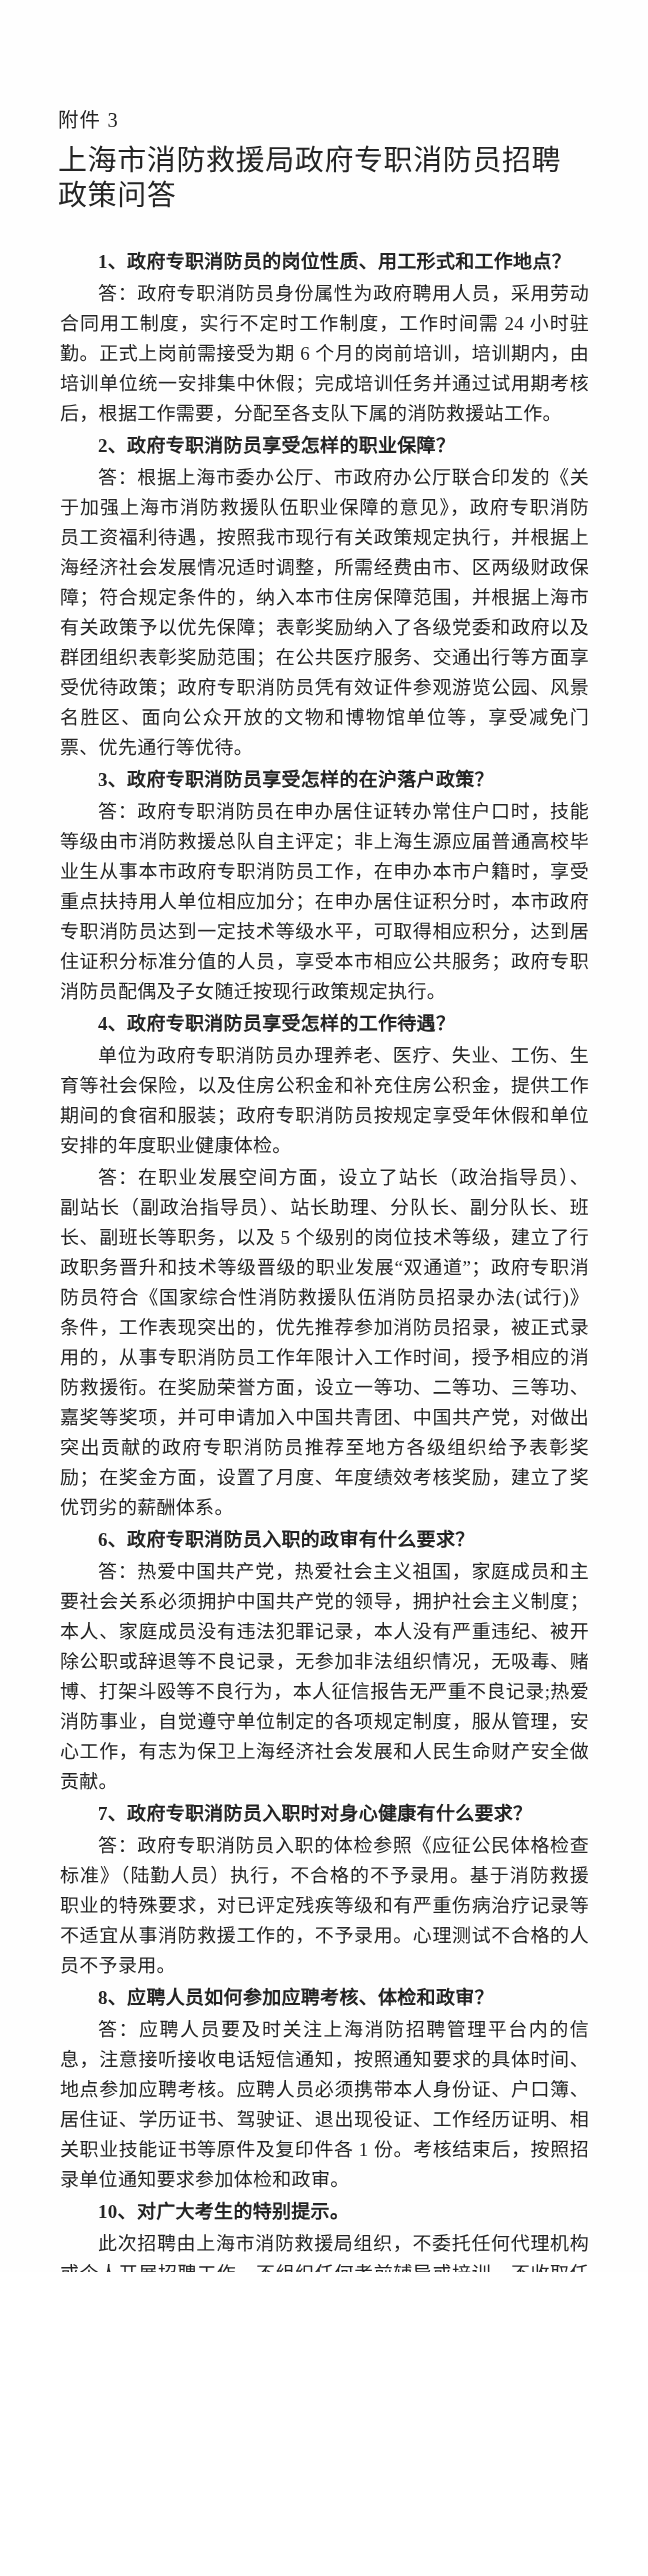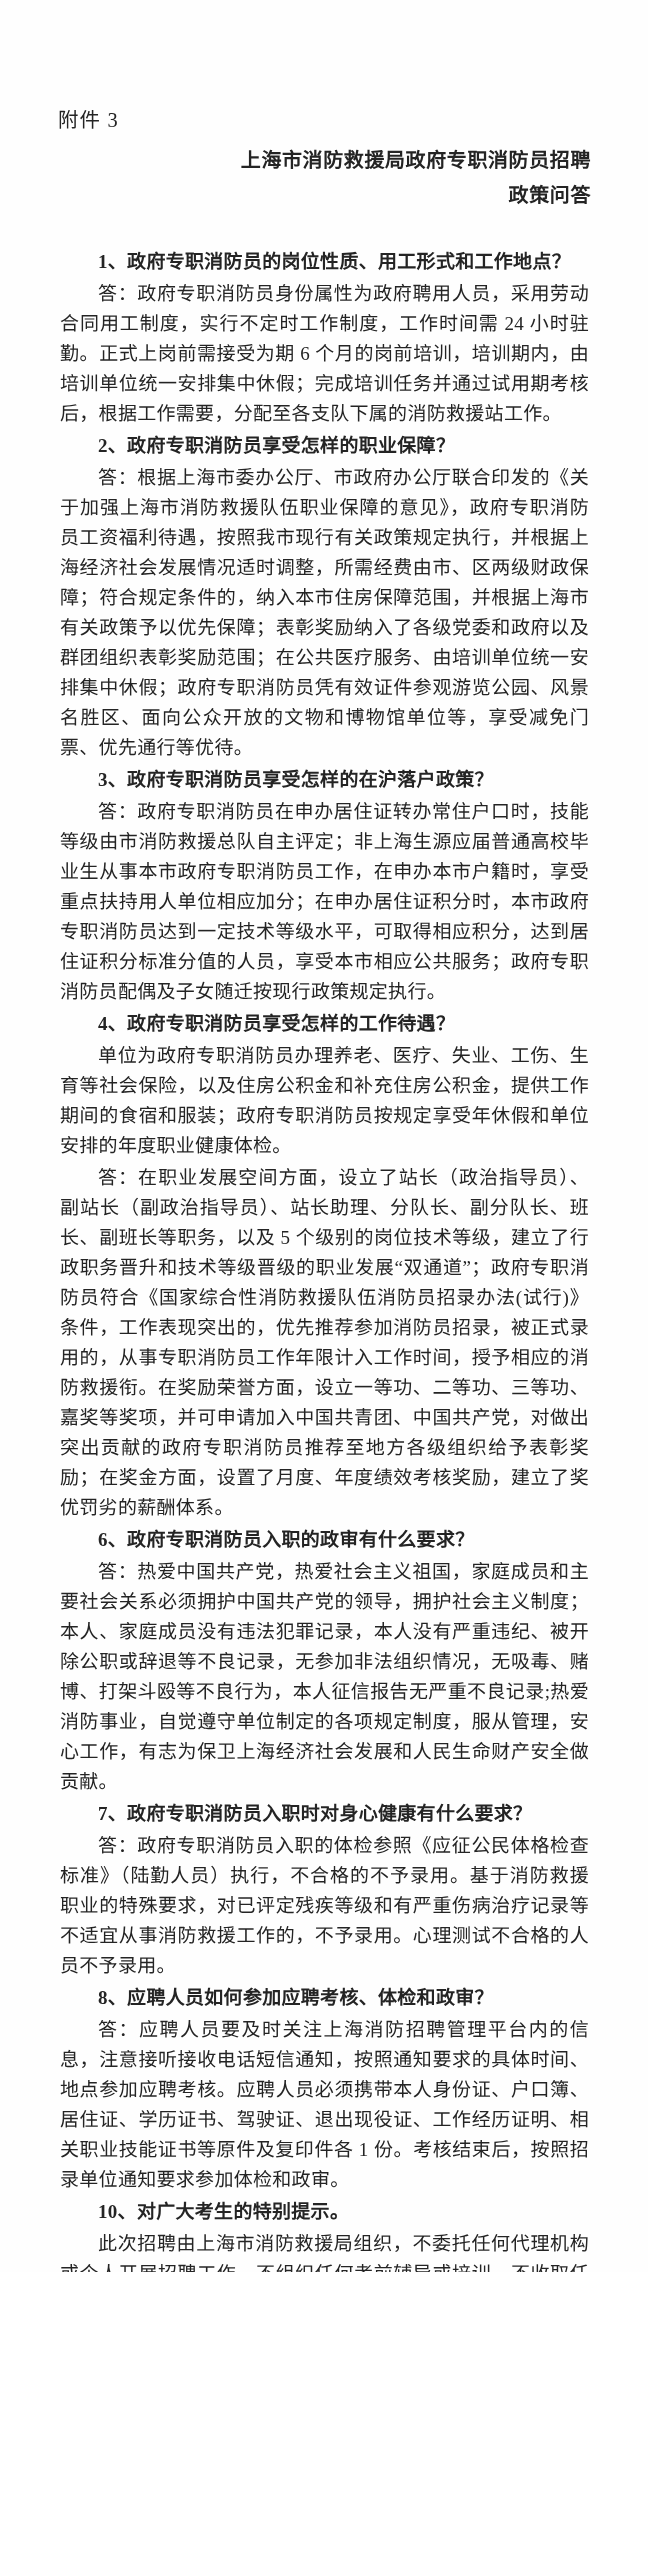--- a/index.html
+++ b/index.html
@@ -23,23 +23,23 @@
     overflow: hidden;
   }
   .attachment-label {
     font-size: 20.4px;
     line-height: 26.4px;
     font-weight: normal;
     letter-spacing: 1.2px;
   }
   .doc-title {
     margin-top: 9.6px;
-    text-align: right;
-    font-weight: bold;
-    font-size: 20px;
+    text-align: left;
+    font-weight: normal;
+    font-size: 29px;
     line-height: 35px;
     letter-spacing: 0.6px;
   }
   .doc-body {
     margin-top: 34px;
   }
   .doc-body p {
     margin: 2px;
     font-size: 19px;
     line-height: 30px;
@@ -61,21 +61,21 @@
     <div>政策问答</div>
   </div>
 
   <div class="doc-body">
     <div>
       <p class="question">1、政府专职消防员的岗位性质、用工形式和工作地点？</p>
       <p class="answer">答：政府专职消防员身份属性为政府聘用人员，采用劳动合同用工制度，实行不定时工作制度，工作时间需 24 小时驻勤。正式上岗前需接受为期 6 个月的岗前培训，培训期内，由培训单位统一安排集中休假；完成培训任务并通过试用期考核后，根据工作需要，分配至各支队下属的消防救援站工作。</p>
     </div>
     <div>
       <p class="question">2、政府专职消防员享受怎样的职业保障？</p>
-      <p class="answer">答：根据上海市委办公厅、市政府办公厅联合印发的《关于加强上海市消防救援队伍职业保障的意见》，政府专职消防员工资福利待遇，按照我市现行有关政策规定执行，并根据上海经济社会发展情况适时调整，所需经费由市、区两级财政保障；符合规定条件的，纳入本市住房保障范围，并根据上海市有关政策予以优先保障；表彰奖励纳入了各级党委和政府以及群团组织表彰奖励范围；在公共医疗服务、由培训单位统一安排集中休假；政府专职消防员凭有效证件参观游览公园、风景名胜区、面向公众开放的文物和博物馆单位等，享受减免门票、优先通行等优待。</p>
+      <p class="answer">答：根据上海市委办公厅、市政府办公厅联合印发的《关于加强上海市消防救援队伍职业保障的意见》，政府专职消防员工资福利待遇，按照我市现行有关政策规定执行，并根据上海经济社会发展情况适时调整，所需经费由市、区两级财政保障；符合规定条件的，纳入本市住房保障范围，并根据上海市有关政策予以优先保障；表彰奖励纳入了各级党委和政府以及群团组织表彰奖励范围；在公共医疗服务、交通出行等方面享受优待政策；政府专职消防员凭有效证件参观游览公园、风景名胜区、面向公众开放的文物和博物馆单位等，享受减免门票、优先通行等优待。</p>
     </div>
     <div>
       <p class="question">3、政府专职消防员享受怎样的在沪落户政策？</p>
       <p class="answer">答：政府专职消防员在申办居住证转办常住户口时，技能等级由市消防救援总队自主评定；非上海生源应届普通高校毕业生从事本市政府专职消防员工作，在申办本市户籍时，享受重点扶持用人单位相应加分；在申办居住证积分时，本市政府专职消防员达到一定技术等级水平，可取得相应积分，达到居住证积分标准分值的人员，享受本市相应公共服务；政府专职消防员配偶及子女随迁按现行政策规定执行。</p>
     </div>
     <div>
       <p class="question">4、政府专职消防员享受怎样的工作待遇？</p>
       <p class="answer">单位为政府专职消防员办理养老、医疗、失业、工伤、生育等社会保险，以及住房公积金和补充住房公积金，提供工作期间的食宿和服装；政府专职消防员按规定享受年休假和单位安排的年度职业健康体检。</p>
     </div>
     <div>

